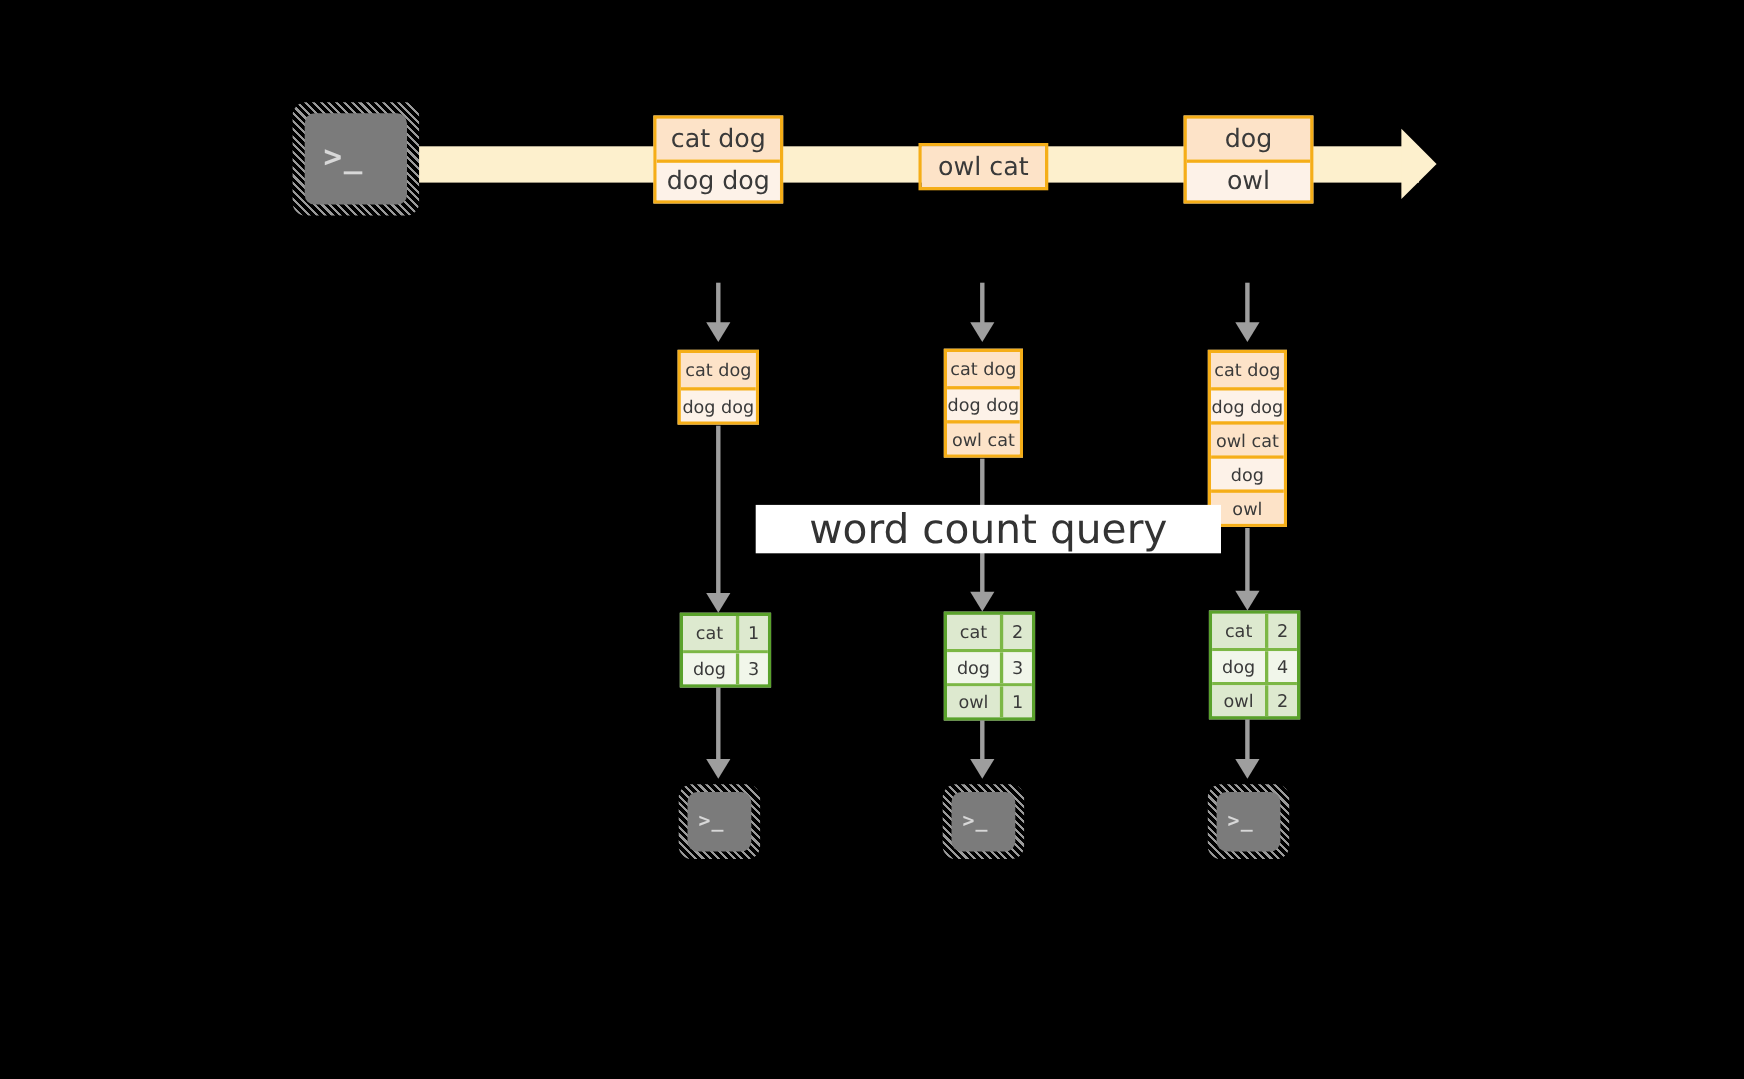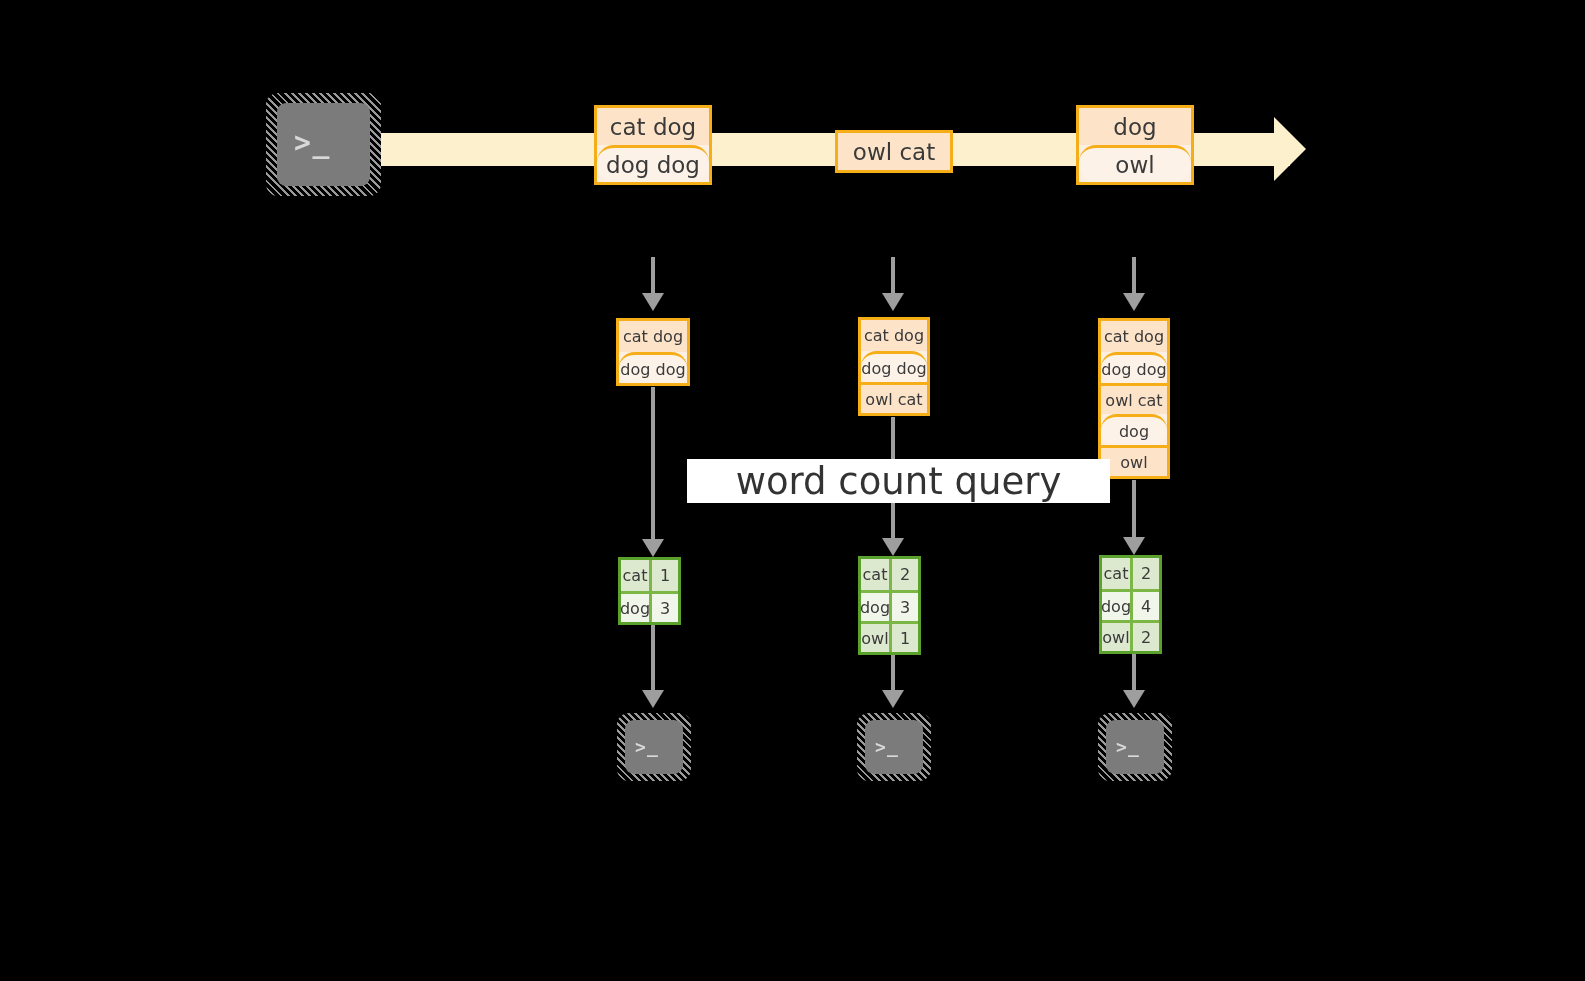--- a/index.html
+++ b/index.html
@@ -70,21 +70,21 @@
   .evt-row {
     box-sizing: border-box;
     display: flex;
     align-items: center;
     justify-content: center;
     color: #3a3a3a;
     white-space: nowrap;
   }
   .evt-row + .evt-row { border-top: 3px solid #f5ae18; }
   .evt-row.shade-a { background: #fde3c8; }
-  .evt-row.shade-b { background: #fdf2e8; border-radius: 17px; }
+  .evt-row.shade-b { background: #fdf2e8; }
 
   .evt-stack.big .evt-row { height: 37px; font-size: 23px; }
   .evt-stack.small .evt-row { height: 31px; font-size: 16px; }
 
   
   .res-table {
     position: absolute;
     box-sizing: border-box;
     border: 3px solid #5aa22c;
     background: #eef5e6;
@@ -93,21 +93,21 @@
   .res-row + .res-row { border-top: 3px solid #7cb745; }
   .res-cell {
     box-sizing: border-box;
     display: flex;
     align-items: center;
     justify-content: center;
     color: #3a3a3a;
     font-size: 16px;
     white-space: nowrap;
   }
-  .res-cell.word { width: 28px; }
+  .res-cell.word { width: 48px; }
   .res-cell.count { width: 29px; border-left: 3px solid #7cb745; }
   .res-row.shade-a .res-cell { background: #dde9cf; }
   .res-row.shade-b .res-cell { background: #f1f6ea; }
 
   
   .conn {
     position: absolute;
     width: 4px;
     background: #9e9e9e;
   }

